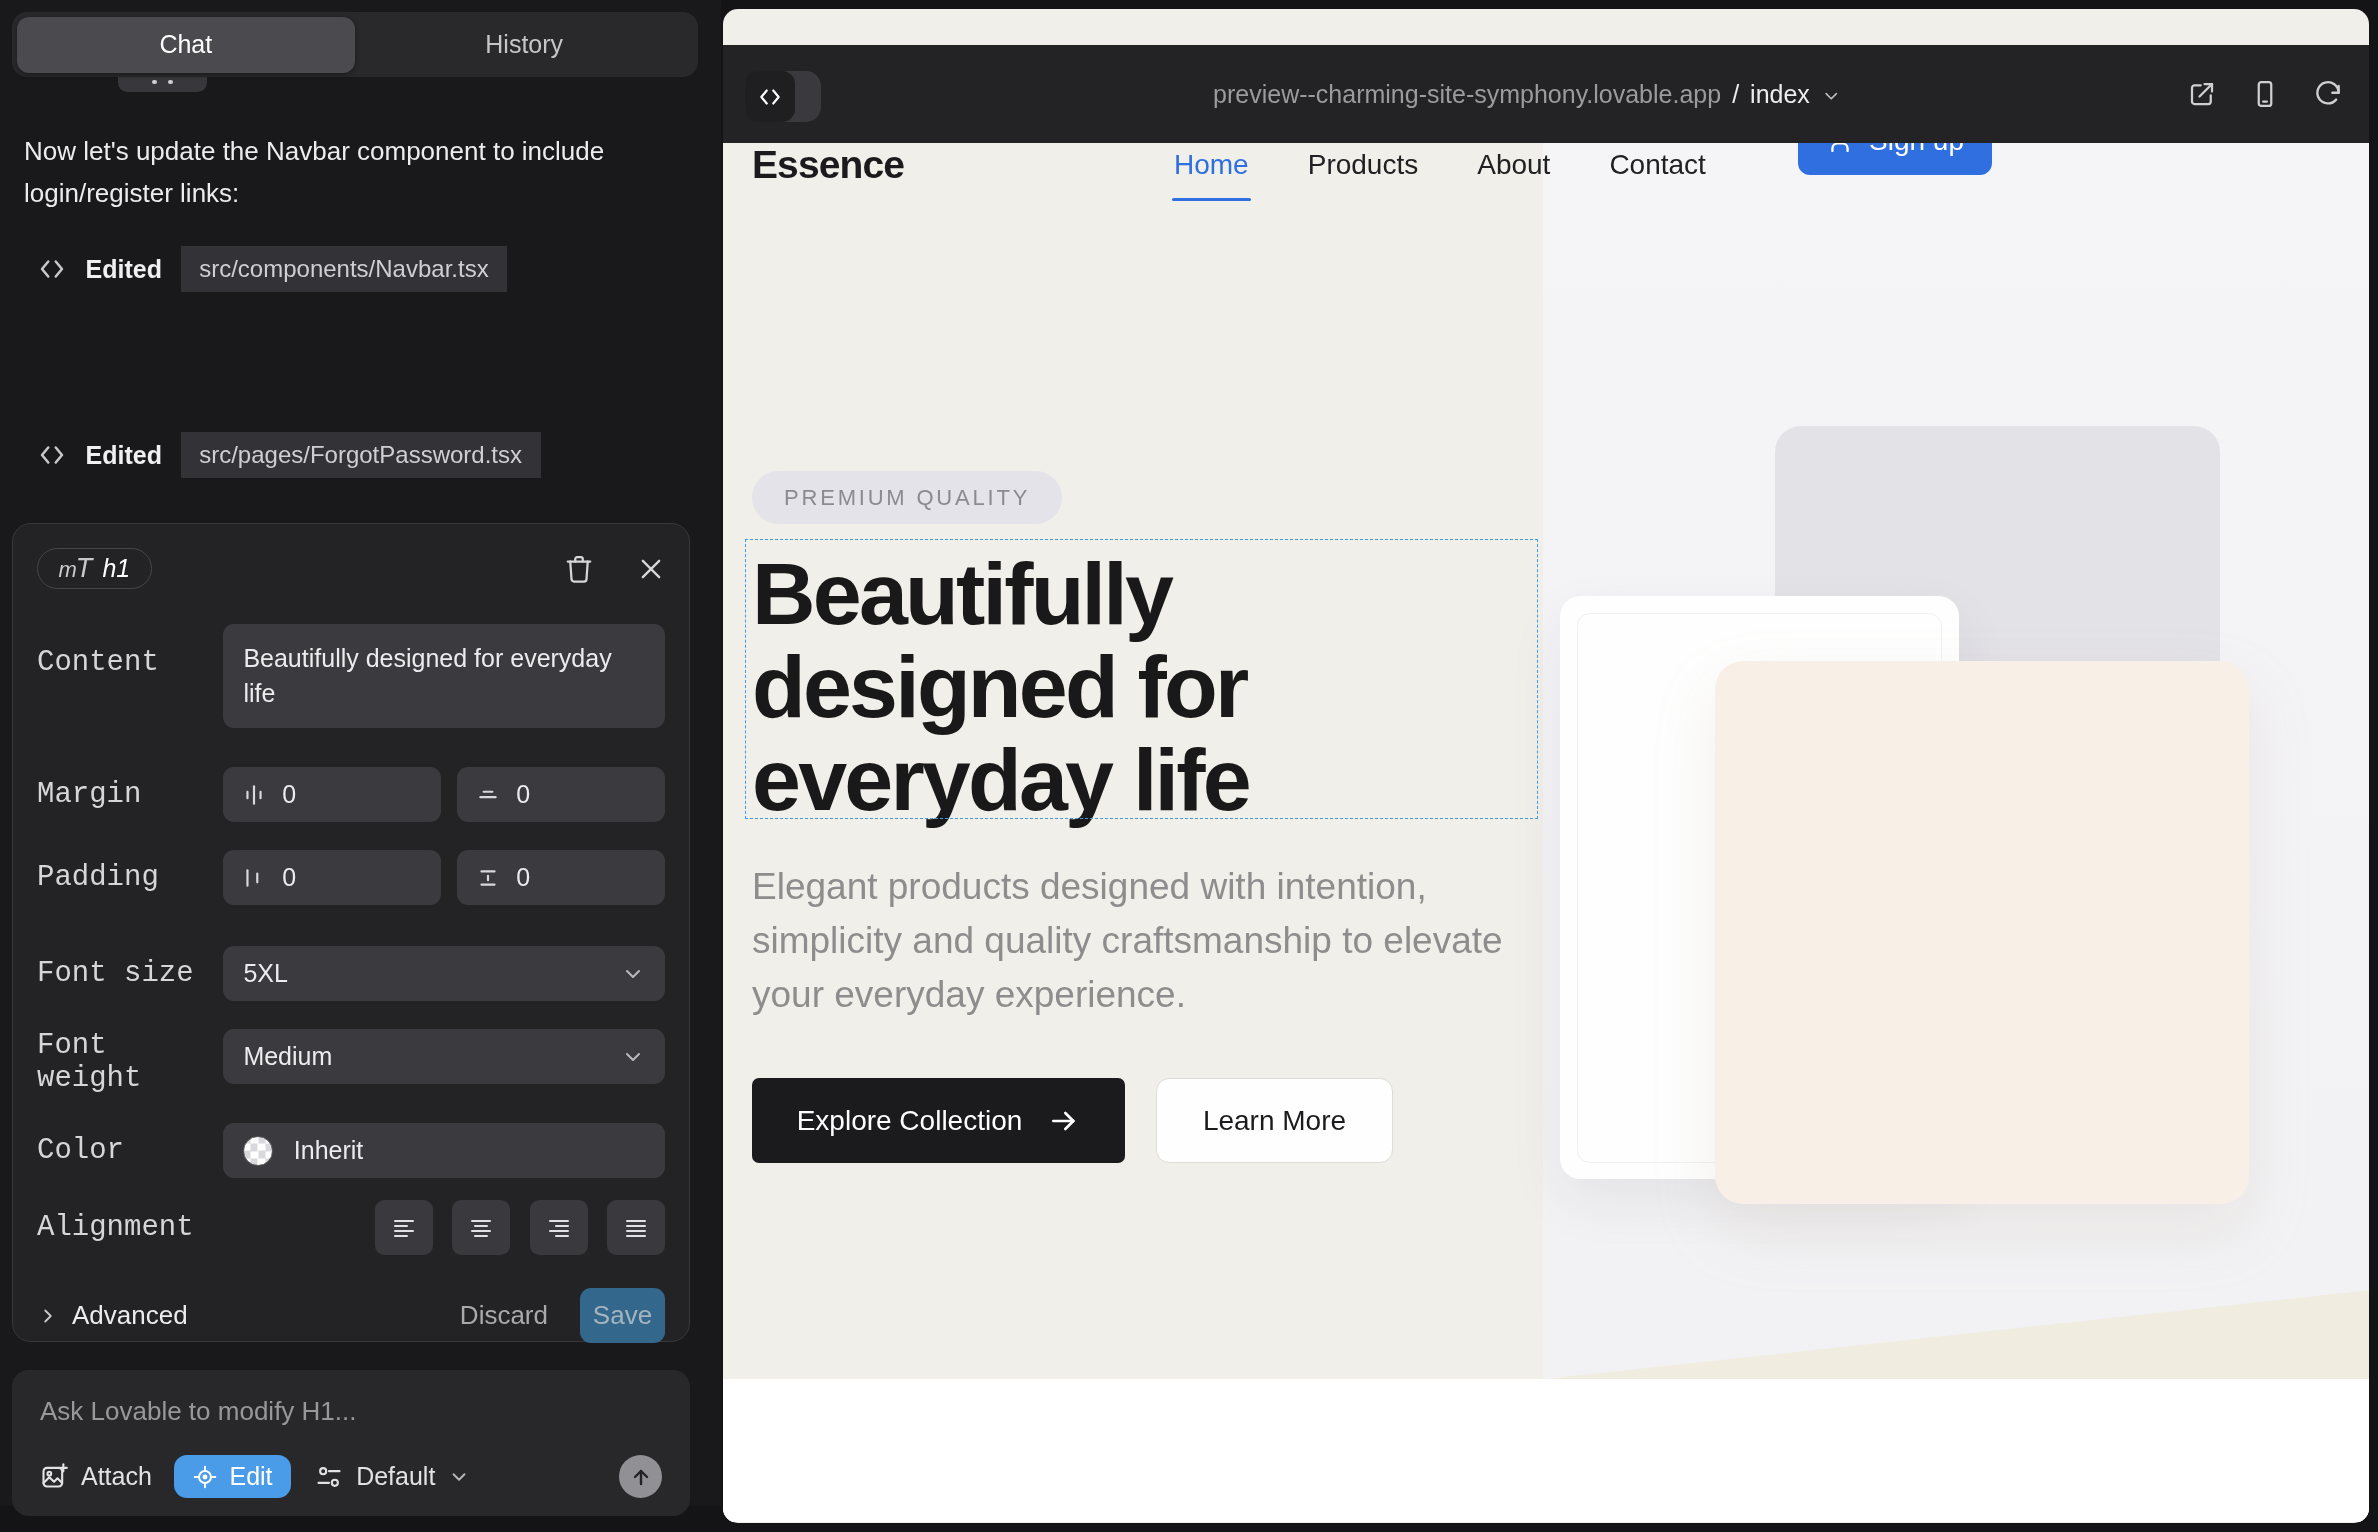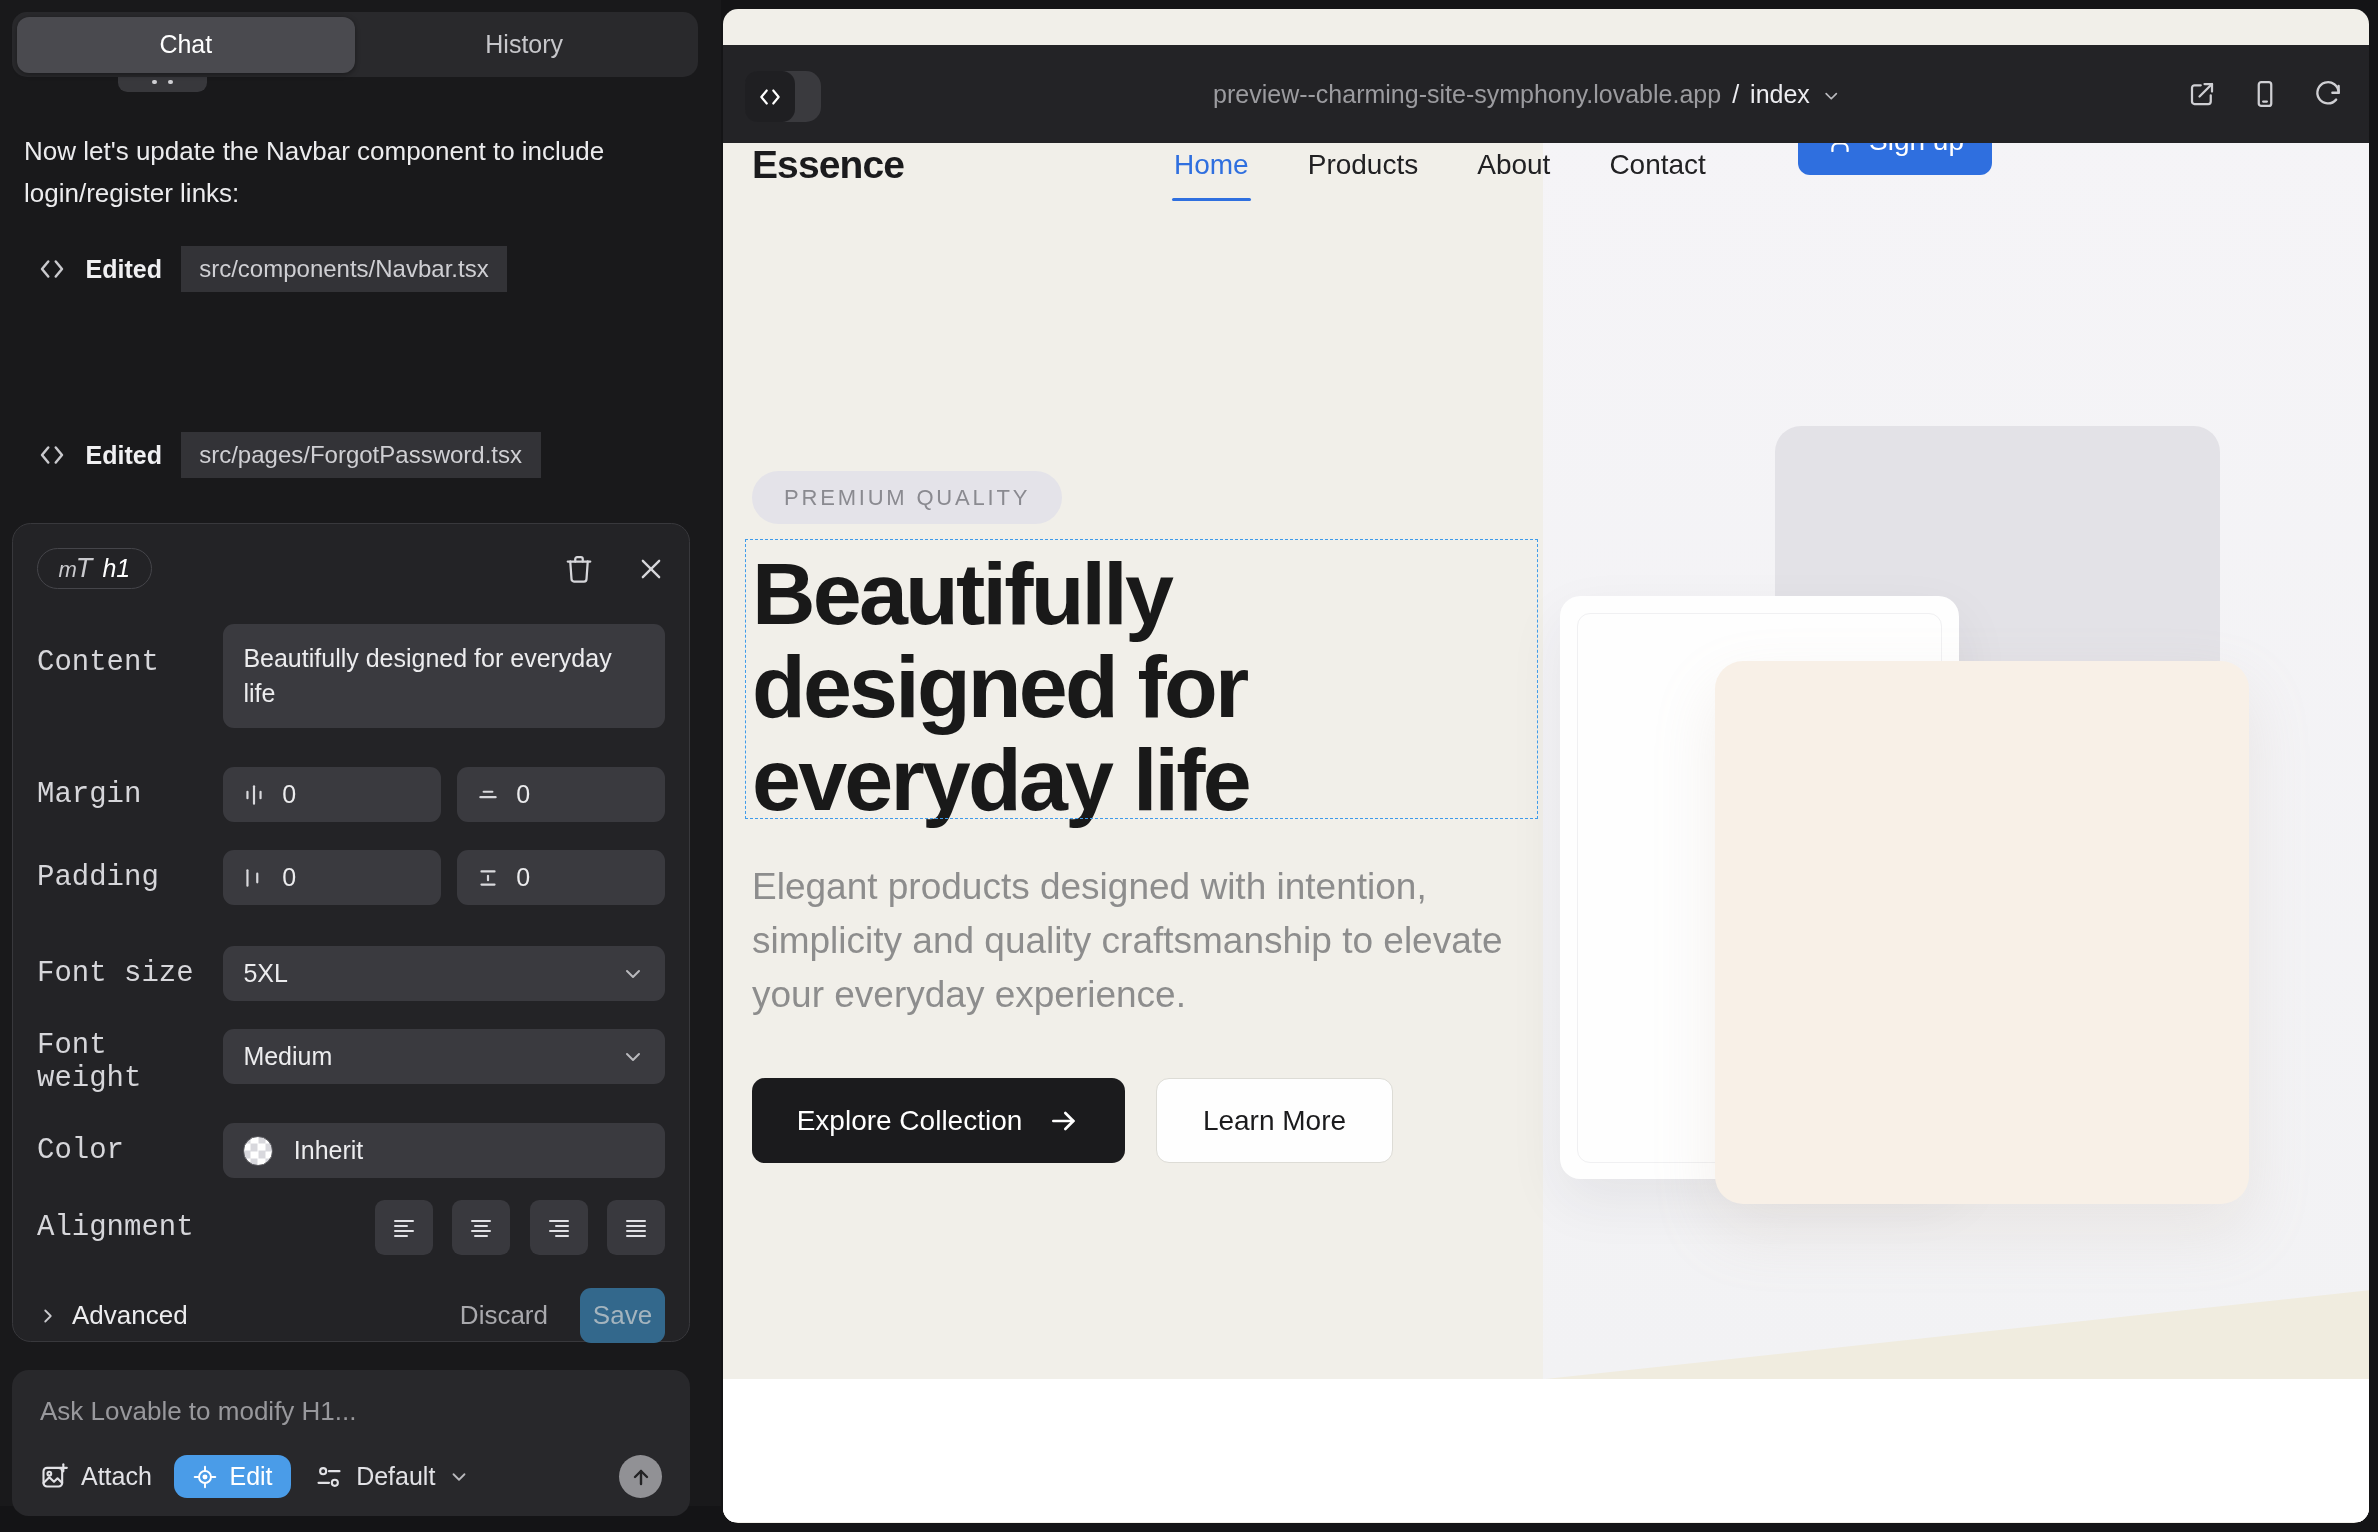--- a/index.html
+++ b/index.html
@@ -114,21 +114,21 @@
   .auth { position:absolute; right:37px; top:0; height:115px; display:flex; gap:68px; }
   .signin { font-size:28px; color:#1d1d1f; cursor:pointer; }
   .signup-btn { height:68px; padding:0 28px; background:#2f6fdf; color:#ffffff; font-size:28px; border:none; border-radius:12px; display:flex; align-items:center; gap:15px; cursor:pointer; }
 
   .hero-badge { position:absolute; left:29px; top:364px; height:53px; padding:0 32px; background:#e4e3e9; border-radius:28px; display:flex; align-items:center; color:#8a8a90; font-size:22px; letter-spacing:2.8px; z-index:3; }
   .selection { position:absolute; left:22px; top:432px; width:793px; height:280px; border:1.9px dashed #3f9bea; z-index:4; cursor:pointer; }
   .hero-h1 { position:absolute; left:29px; top:440px; z-index:3; font-size:88px; line-height:93px; font-weight:bold; letter-spacing:-2.8px; color:#191919; }
   .hero-h1 span { display:block; }
   .hero-para { position:absolute; left:29px; top:753px; width:751px; font-size:37px; line-height:54px; color:#8d8d8d; z-index:3; }
   .ctas { position:absolute; left:29px; top:971px; display:flex; gap:31px; z-index:3; }
-  .cta-primary { width:373px; height:85px; background:#1b1b1d; color:#ffffff; font-size:28px; border:none; border-radius:13px; display:flex; align-items:center; justify-content:center; gap:26px; cursor:pointer; }
+  .cta-primary { width:373px; height:85px; background:#1b1b1d; color:#ffffff; font-size:28px; border:none; border-radius:7px; display:flex; align-items:center; justify-content:center; gap:26px; cursor:pointer; }
   .cta-secondary { width:237px; height:85px; background:#fefefe; color:#1b1b1d; font-size:28px; border:1.9px solid #dddcd6; border-radius:13px; display:flex; align-items:center; justify-content:center; cursor:pointer; }
 </style>
 </head>
 <body>
 
 <aside class="left-panel">
 
   <div class="tabs">
     <div class="tab active">Chat</div>
     <div class="tab">History</div>

